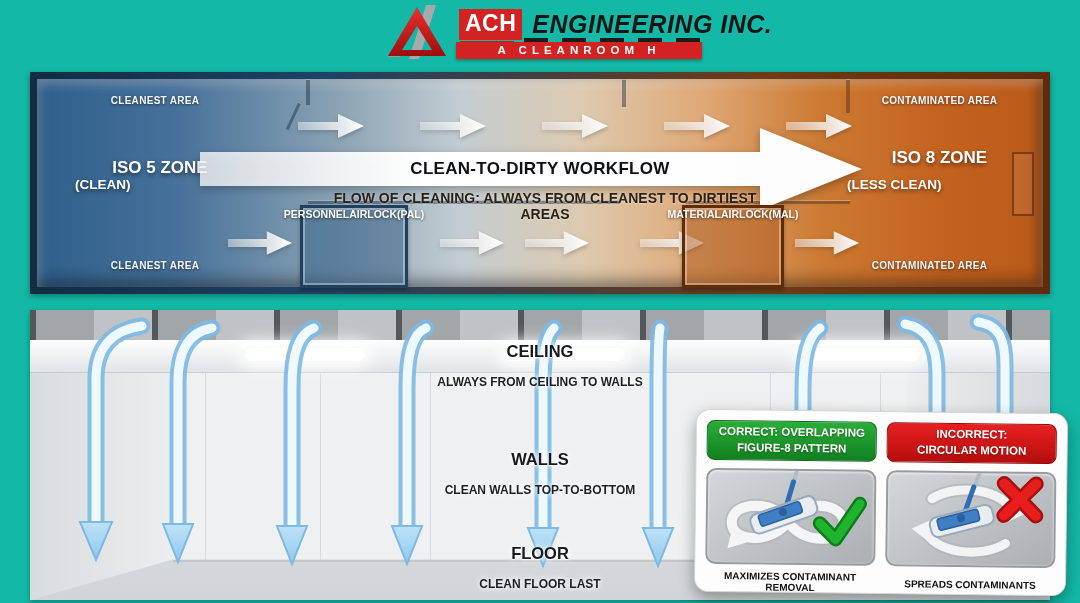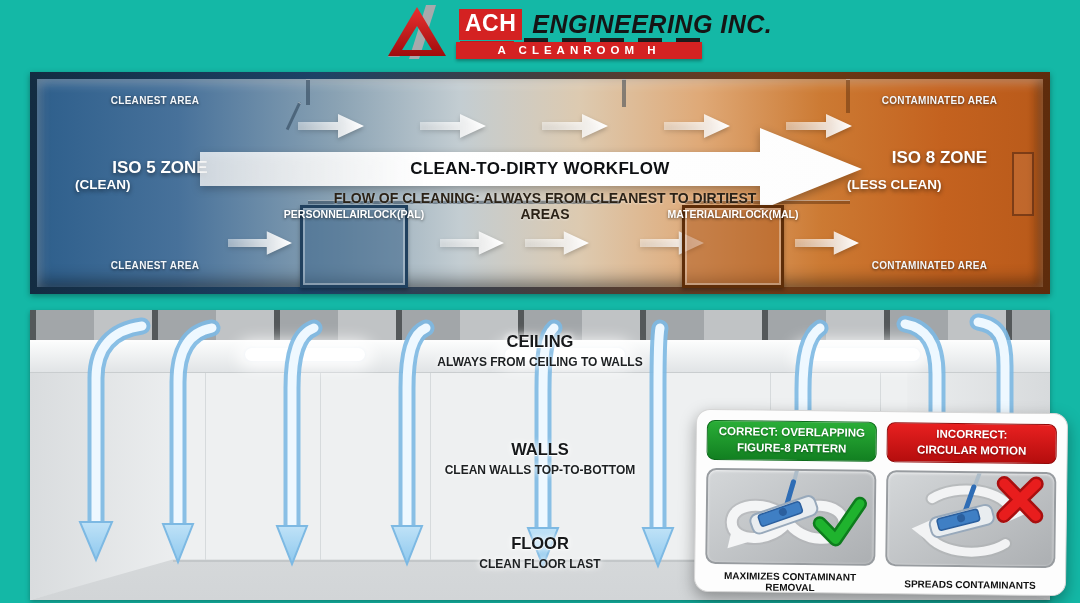--- a/index.html
+++ b/index.html
@@ -65,21 +65,21 @@
       clip-path:polygon(0% 0%,14% 18%,14% 87%,0% 100%);}
   .wall-right{left:0;top:0;width:100%;height:100%;
       background:linear-gradient(270deg,#d7dadc,#eef0f1 16%);
       clip-path:polygon(100% 0%,86% 18%,86% 87%,100% 100%);}
   .floor{left:0;top:0;width:100%;height:100%;
       background:linear-gradient(#e8ebec,#d2d5d7);
       clip-path:polygon(14% 86%,86% 86%,100% 100%,0% 100%);}
   .baseline{left:143px;top:250px;width:734px;height:2px;background:#c3c7c9;}
   .seam{top:62px;width:1px;height:188px;background:#d6dadc;}
   .room-label{text-align:center;z-index:3;}
-  .room-label .t{font-size:16.5px;font-weight:800;color:#17191b;margin:4px;
+  .room-label .t{font-size:16.5px;font-weight:800;color:#17191b;margin:14px;
       text-shadow:0 0 5px #fff,0 0 9px #fff,0 1px 0 #fff;}
   .room-label .s{font-size:12px;font-weight:700;color:#1d2022;margin:1px 0 0;
       text-shadow:0 0 5px #fff,0 0 8px #fff;}
   #airflow{left:0;top:0;z-index:2;}
 
   
   .inset{left:695px;top:411px;width:372px;height:183px;background:#fdfdfd;border:1px solid #d6d6d6;
       border-radius:14px;box-shadow:0 6px 16px rgba(0,0,0,.35);transform:rotate(.7deg);z-index:5;
       display:grid;grid-template-columns:1fr 1fr;grid-template-rows:40px 96px 18px;
       gap:8px 10px;padding:10px 10px 6px;box-sizing:border-box;}

